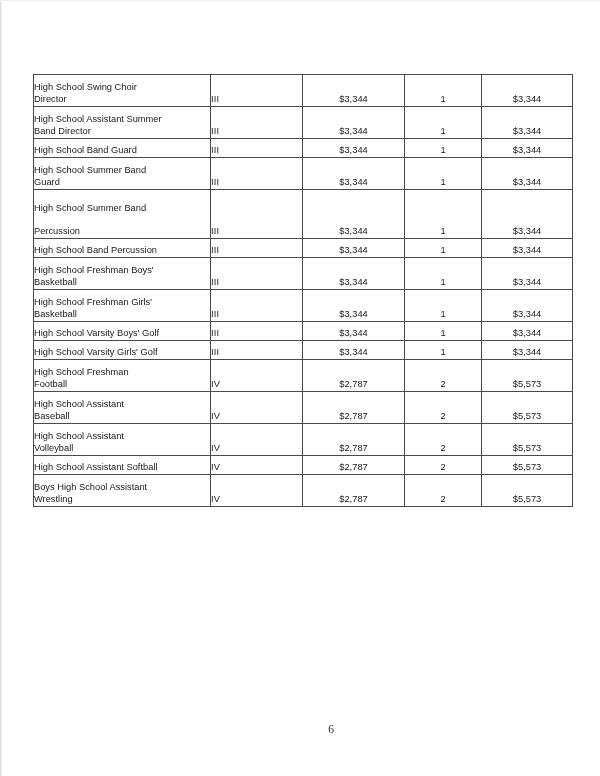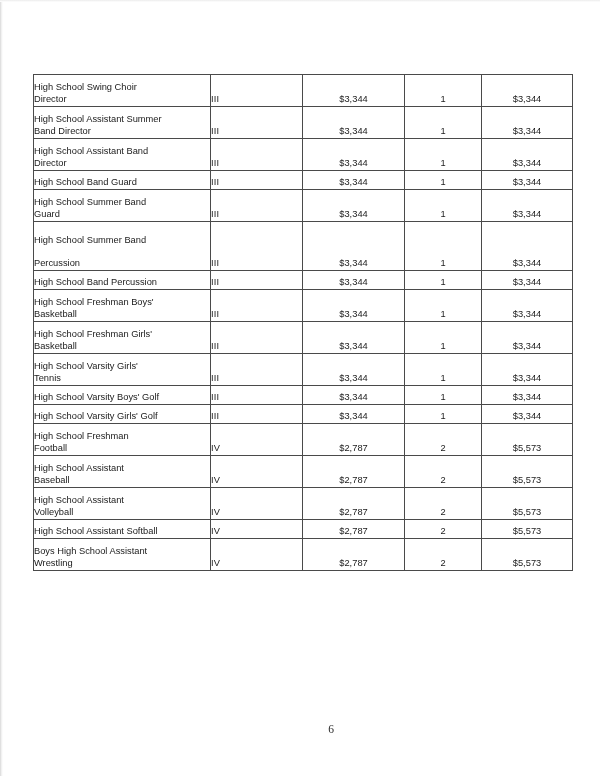--- a/index.html
+++ b/index.html
@@ -138,27 +138,20 @@
           <td class="cell-number">1</td>
           <td class="cell-total">$3,344</td>
         </tr>
         <tr class="h-double">
           <td class="cell-position"><span>High School Assistant Summer</span><span class="line2">Band Director</span></td>
           <td class="cell-level">III</td>
           <td class="cell-rate">$3,344</td>
           <td class="cell-number">1</td>
           <td class="cell-total">$3,344</td>
         </tr>
-        <tr class="h-double">
-          <td class="cell-position"><span>High School Assistant Band</span><span class="line2">Director</span></td>
-          <td class="cell-level">III</td>
-          <td class="cell-rate">$3,344</td>
-          <td class="cell-number">1</td>
-          <td class="cell-total">$3,344</td>
-        </tr>
         <tr class="h-single">
           <td class="cell-position"><span>High School Band Guard</span></td>
           <td class="cell-level">III</td>
           <td class="cell-rate">$3,344</td>
           <td class="cell-number">1</td>
           <td class="cell-total">$3,344</td>
         </tr>
         <tr class="h-double">
           <td class="cell-position"><span>High School Summer Band</span><span class="line2">Guard</span></td>
           <td class="cell-level">III</td>
@@ -182,27 +175,20 @@
         </tr>
         <tr class="h-double">
           <td class="cell-position"><span>High School Freshman Boys'</span><span class="line2">Basketball</span></td>
           <td class="cell-level">III</td>
           <td class="cell-rate">$3,344</td>
           <td class="cell-number">1</td>
           <td class="cell-total">$3,344</td>
         </tr>
         <tr class="h-double">
           <td class="cell-position"><span>High School Freshman Girls'</span><span class="line2">Basketball</span></td>
-          <td class="cell-level">III</td>
-          <td class="cell-rate">$3,344</td>
-          <td class="cell-number">1</td>
-          <td class="cell-total">$3,344</td>
-        </tr>
-        <tr class="h-double">
-          <td class="cell-position"><span>High School Varsity Girls'</span><span class="line2">Tennis</span></td>
           <td class="cell-level">III</td>
           <td class="cell-rate">$3,344</td>
           <td class="cell-number">1</td>
           <td class="cell-total">$3,344</td>
         </tr>
         <tr class="h-single">
           <td class="cell-position"><span>High School Varsity Boys' Golf</span></td>
           <td class="cell-level">III</td>
           <td class="cell-rate">$3,344</td>
           <td class="cell-number">1</td>

